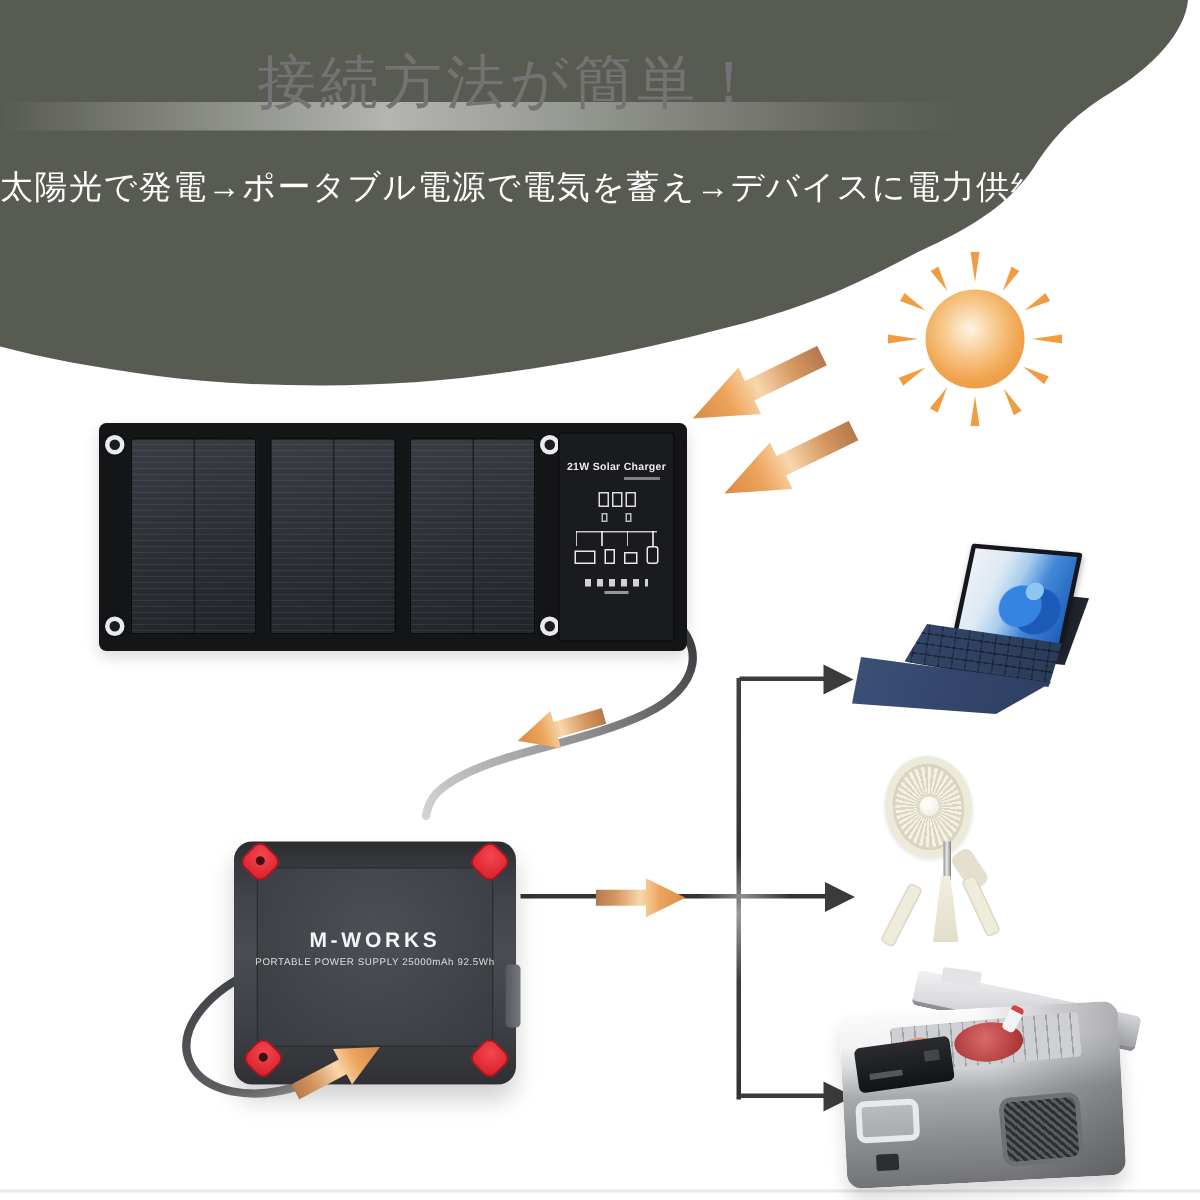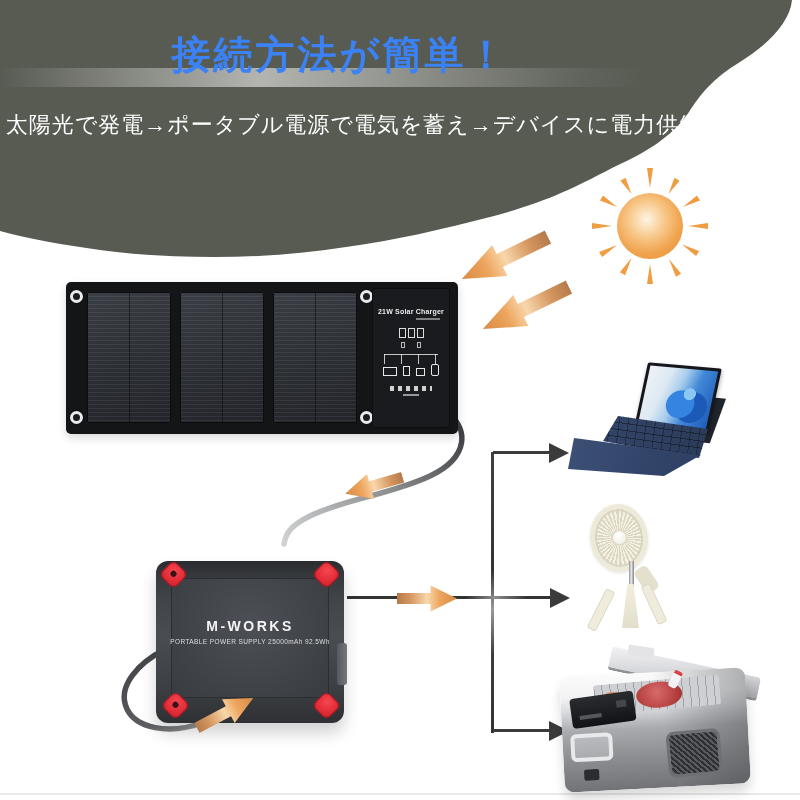--- a/index.html
+++ b/index.html
@@ -2,26 +2,26 @@
 <html><head>
 <meta charset="utf-8">
 <style>
   html,body{margin:0;padding:0;background:#fff;}
   #canvas{position:relative;width:800px;height:800px;overflow:hidden;background:#fff;
           font-family:"Liberation Sans","DejaVu Sans",sans-serif;}
   .abs{position:absolute;}
 
   
   #banner-svg{left:0;top:0;}
-  .hdr-title{left:120px;top:28px;width:440px;text-align:center;color:#3b82f6;
-             font-size:39px;font-weight:bold;letter-spacing:3px;z-index:3;}
+  .hdr-title{left:120px;top:28px;width:440px;text-align:center;color:#737373;
+             font-size:39px;font-weight:normal;letter-spacing:3px;z-index:3;}
   .hdr-stripe{left:0;top:68px;width:648px;height:19px;z-index:2;
       background:linear-gradient(90deg,rgba(255,255,255,0) 0%,rgba(255,255,255,.20) 14%,
                  rgba(255,255,255,.55) 40%,rgba(255,255,255,.38) 58%,rgba(255,255,255,.05) 90%,rgba(255,255,255,0) 100%);}
-  .hdr-sub{left:0;top:110px;width:708px;text-align:center;color:#fff;
+  .hdr-sub{left:0;top:110px;width:708px;text-align:left;color:#fff;
            font-size:22px;letter-spacing:1px;z-index:3;}
 
   
   #sun{left:588px;top:168px;z-index:2;}
 
   
   .oarrow{background:linear-gradient(90deg,#b5794c 0%,#d59760 22%,#f8d7ab 50%,#eda45c 72%,#d88a45 100%);
           clip-path:polygon(0% 30%,56% 30%,56% 2%,100% 50%,56% 98%,56% 70%,0% 70%);z-index:5;}
   #sun-arrow-1{left:457px;top:240px;width:96px;height:36px;transform:rotate(154deg);}
   #sun-arrow-2{left:478px;top:290px;width:96px;height:36px;transform:rotate(154deg);}

